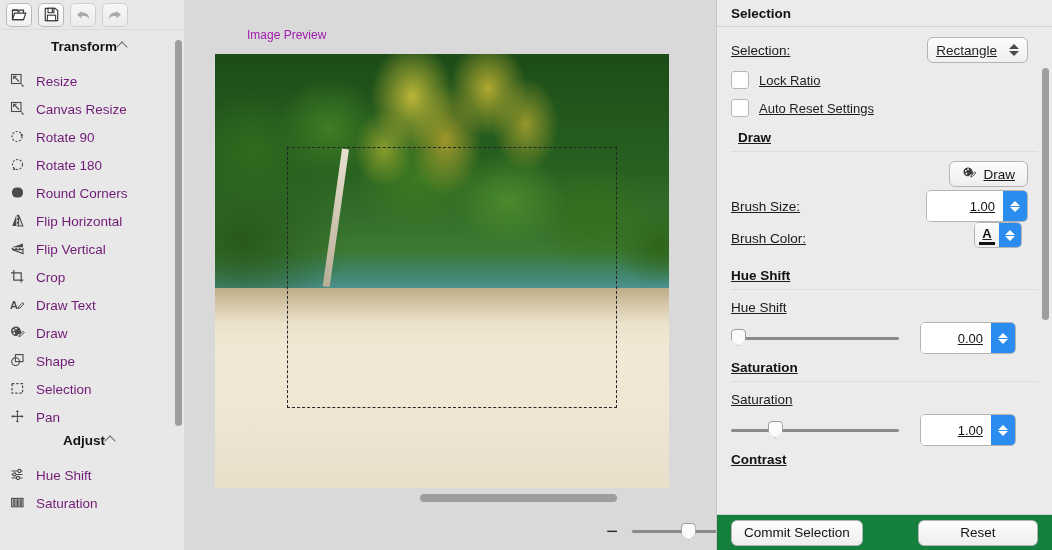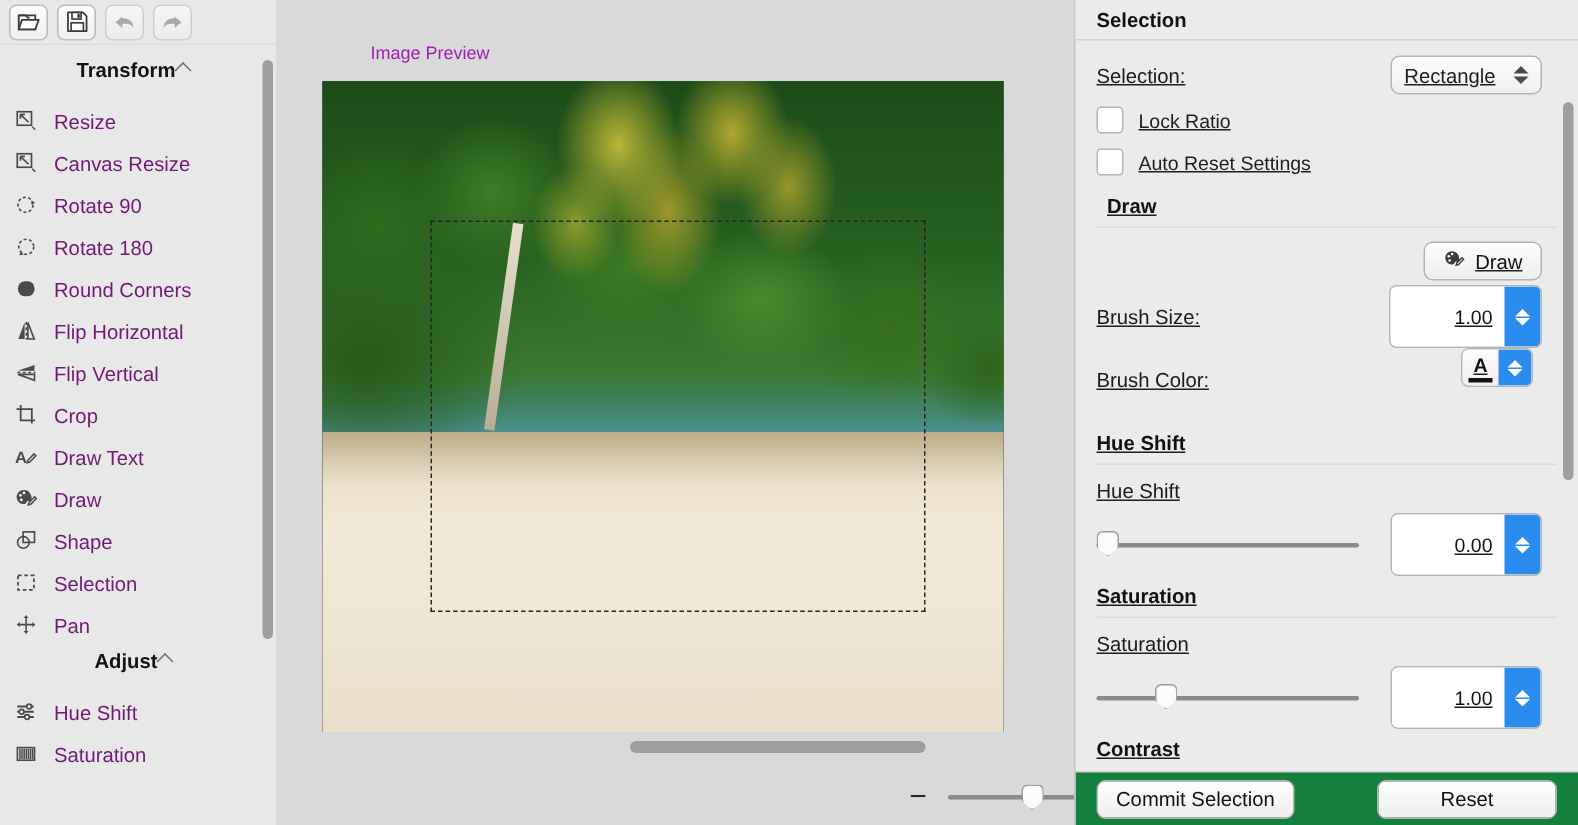--- a/index.html
+++ b/index.html
@@ -194,21 +194,21 @@
   }
   .pin {
     position: absolute; top: 1px; width: 15px; height: 17px;
     background: #fbfbfb;
     border: 1px solid #9c9c9c;
     border-radius: 4px 4px 7px 7px;
     clip-path: polygon(0 0, 100% 0, 100% 62%, 50% 100%, 0 62%);
   }
   .spin {
     display: flex; align-items: stretch;
-    height: 42px;
+    height: 32px;
     border: 1px solid #b4b4b4;
     border-radius: 5px;
     overflow: hidden;
     background: #fff;
   }
   .spin .val {
     flex: 1;
     display: flex; align-items: center;
     padding: 0 8px;
     background: #fff;
@@ -289,21 +289,21 @@
     gap: 6px;
     height: 26px; padding: 0 12px;
     border: 1px solid #b4b4b4;
     border-radius: 6px;
     background: linear-gradient(#fdfdfd,#eeeeee);
     font-size: 13.5px; color: #121212;
     cursor: pointer;
   }
   .slider { position: relative; width: 178px; height: 20px; cursor: pointer; margin-left: 0; }
   .slider .track { position: absolute; left: 0; top: 9px; width: 100%; height: 3px; background: #8a8a8a; border-radius: 2px; }
-  .sliderrow { display: flex; align-items: center; padding: 4px 24px 4px 14px; gap: 21px; }
+  .sliderrow { display: flex; align-items: center; padding: 4px 36px 4px 14px; gap: 21px; }
   .colorbtn {
     display: flex; align-items: stretch;
     height: 26px; width: 48px;
     border: 1px solid #b4b4b4; border-radius: 5px; overflow: hidden;
     background: #fff; cursor: pointer;
   }
   .colorbtn .aa {
     flex: 1; display: flex; flex-direction: column;
     align-items: center; justify-content: center;
     font-size: 13px; font-weight: bold; color: #111;

